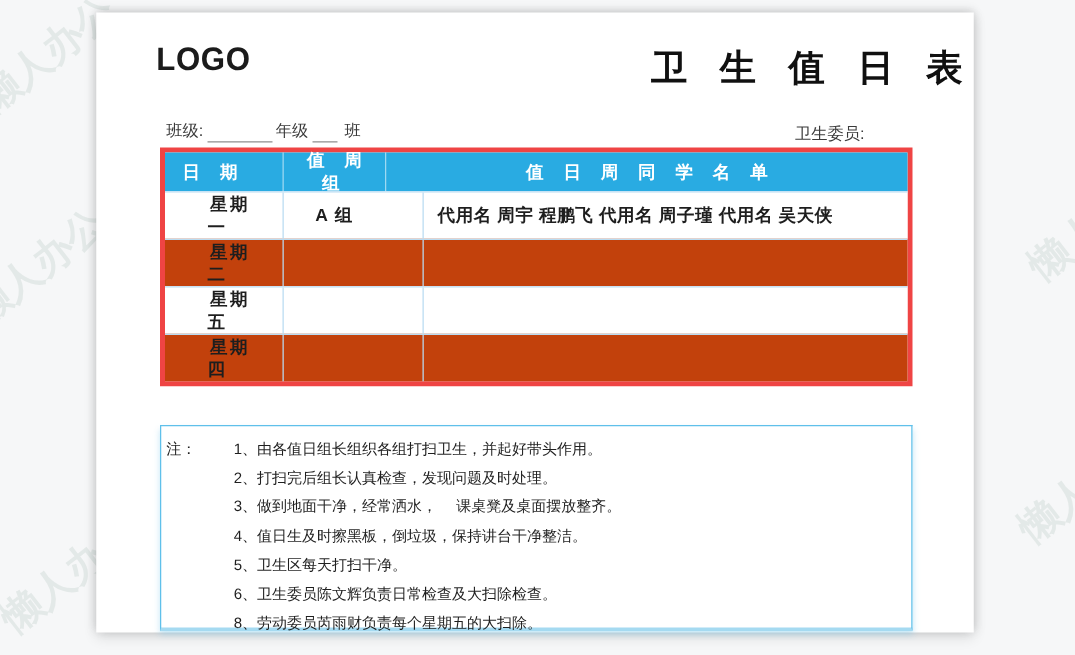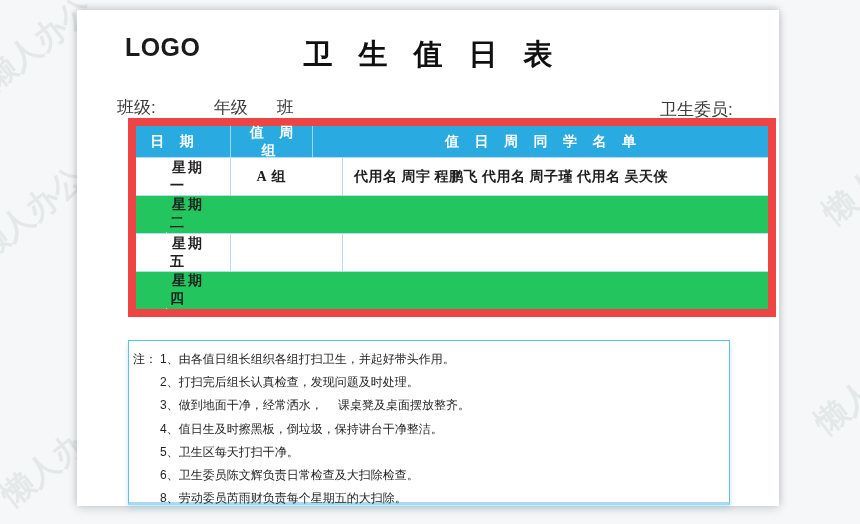--- a/index.html
+++ b/index.html
@@ -12,71 +12,71 @@
     position:absolute;left:77px;top:10px;width:702px;height:496px;
     background:#ffffff;
     box-shadow:0 -3px 7px rgba(0,0,0,.10),0 4px 10px rgba(0,0,0,.10),3px 0 8px rgba(0,0,0,.05),-3px 0 8px rgba(0,0,0,.05);
   }
   .logo{
     position:absolute;left:48px;top:22px;
     font-size:26px;font-weight:800;color:#1b1b1b;letter-spacing:0.5px;
     transform:scaleX(.96);transform-origin:left;
   }
   .title{
-    position:absolute;left:0;right:0;top:25px;text-align:center;
+    position:absolute;left:0;right:0;top:25px;text-align:right;
     font-size:29px;font-weight:800;color:#101010;letter-spacing:9px;
     text-indent:9px;
   }
   .inforow{
-    position:absolute;left:40px;top:86px;right:40px;height:22px;
-    font-size:17px;color:#3a3a3a;
+    position:absolute;left:56px;top:86px;right:40px;height:22px;
+    font-size:13px;color:#3a3a3a;
   }
   .blank{
     display:inline-block;height:13px;border-bottom:1px solid #8f8f8f;
     margin:0 3px;vertical-align:bottom;
   }
   .blank.long{width:52px;}
   .blank.short{width:20px;margin-right:6px;}
-  .committee{position:absolute;left:503px;top:2px;margin-left:40px;}
+  .committee{position:absolute;left:503px;top:2px;}
   
   .duty-table{
-    position:absolute;left:51px;top:108px;width:648px;
-    border:8px solid #ef4444;box-sizing:border-box;background:#fff;font-family:Liberation Serif, serif;
+    position:absolute;left:51px;top:108px;width:602px;
+    border:4px solid #ef4444;box-sizing:border-box;background:#fff;
   }
   .thead{
     display:flex;background:#29abe2;color:#fff;height:31px;align-items:center;
   }
   .th{
     text-align:center;font-size:14px;font-weight:700;letter-spacing:6px;
     text-indent:6px;box-sizing:border-box;
   }
   .c1{width:72px;flex:none;}
   .c2{width:82px;flex:none;margin-left:22px;}
   .c3{flex:1;}
   .thead .c2,.thead .c3{border-left:1px solid rgba(255,255,255,.55);align-self:stretch;display:flex;align-items:center;justify-content:center;}
   .trow{
     display:flex;height:37px;border-top:1px solid #b9dcf2;background:#fff;
     font-size:14px;color:#1e1e1e;
   }
-  .trow.alt{background:#22c55e;flex-direction:column;}
+  .trow.alt{background:#c2410c;}
   .td{display:flex;align-items:center;box-sizing:border-box;}
   .td-day{justify-content:center;font-weight:700;letter-spacing:2px;text-indent:2px;padding-left:34px;}
   .td-group{justify-content:center;border-left:1px solid #b9dcf2;font-weight:600;letter-spacing:1px;}
   .td-names{border-left:1px solid #b9dcf2;padding-left:11px;font-weight:600;letter-spacing:0.5px;margin-left:30px;}
   
   .notes{
     position:absolute;left:51px;top:330px;width:602px;height:165px;
     box-sizing:border-box;background:#fff;
     border:1px solid #5fc0ea;border-bottom:3px solid #a5daf1;
     box-shadow:0 3px 5px rgba(125,200,235,.45);
     padding:7px 8px 0 4px;font-size:12px;color:#1f1f1f;
   }
   .note-line{display:flex;line-height:23.2px;}
   .note-prefix{width:27px;flex:none;}
-  .note-text{flex:1;white-space:pre;}
+  .note-text{flex:1;white-space:pre;margin-left:27px;}
   
   .wm{
     position:absolute;font-size:32px;font-weight:700;white-space:nowrap;
     color:#7f9c90;transform:rotate(-38deg);pointer-events:none;
   }
   .wm-edge{opacity:.15;}
   .wm-mid{opacity:.055;}
 </style>
 </head>
 <body>

